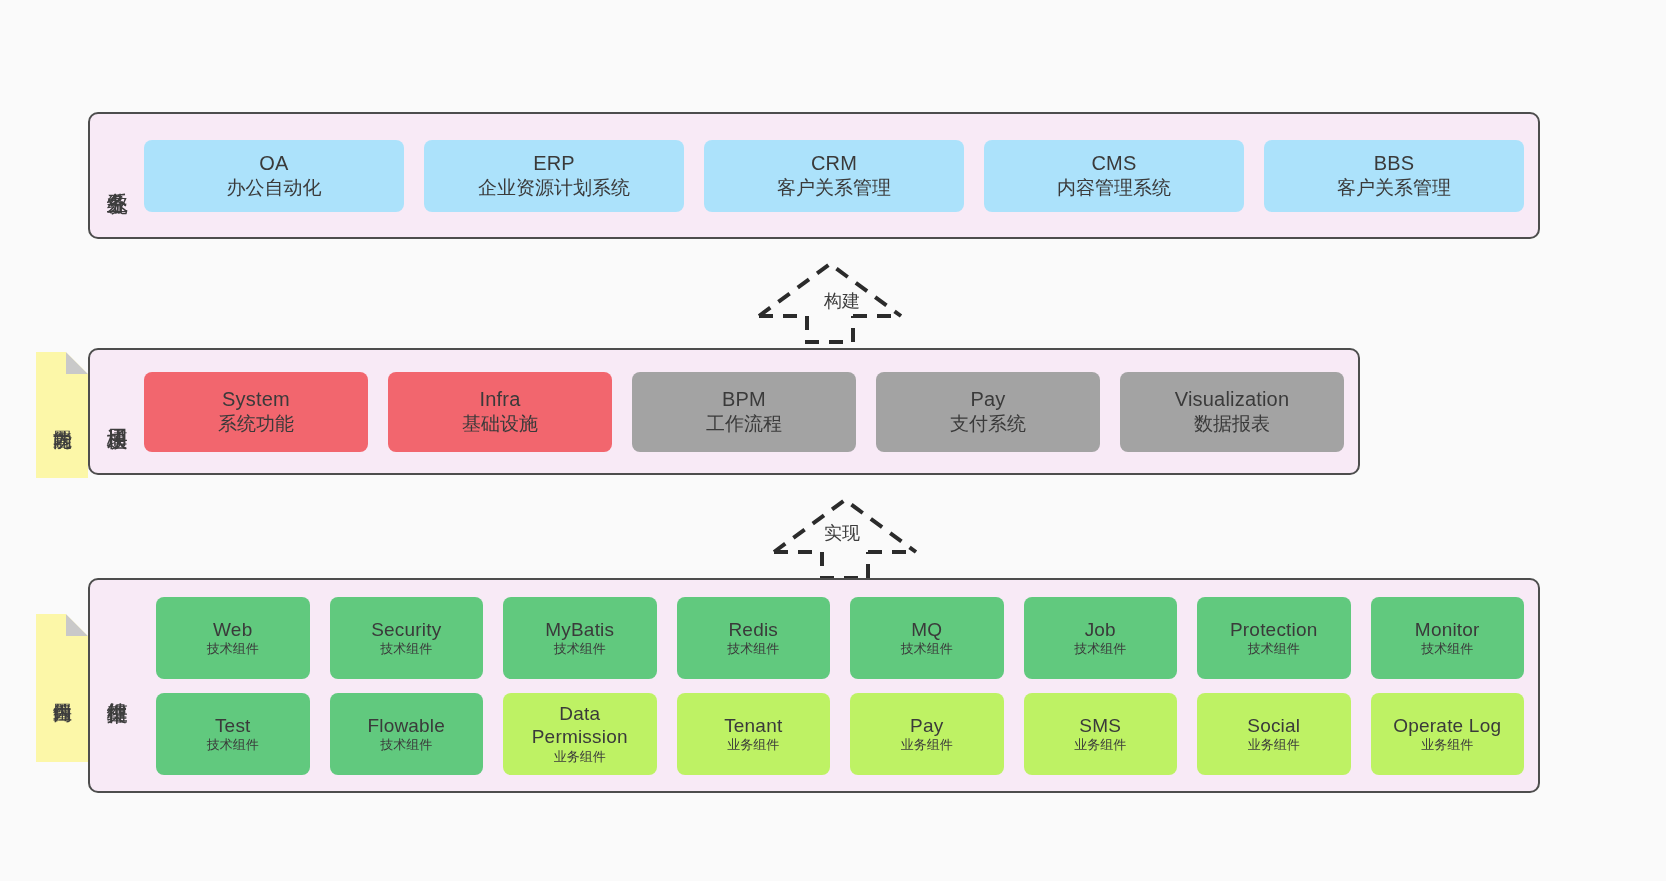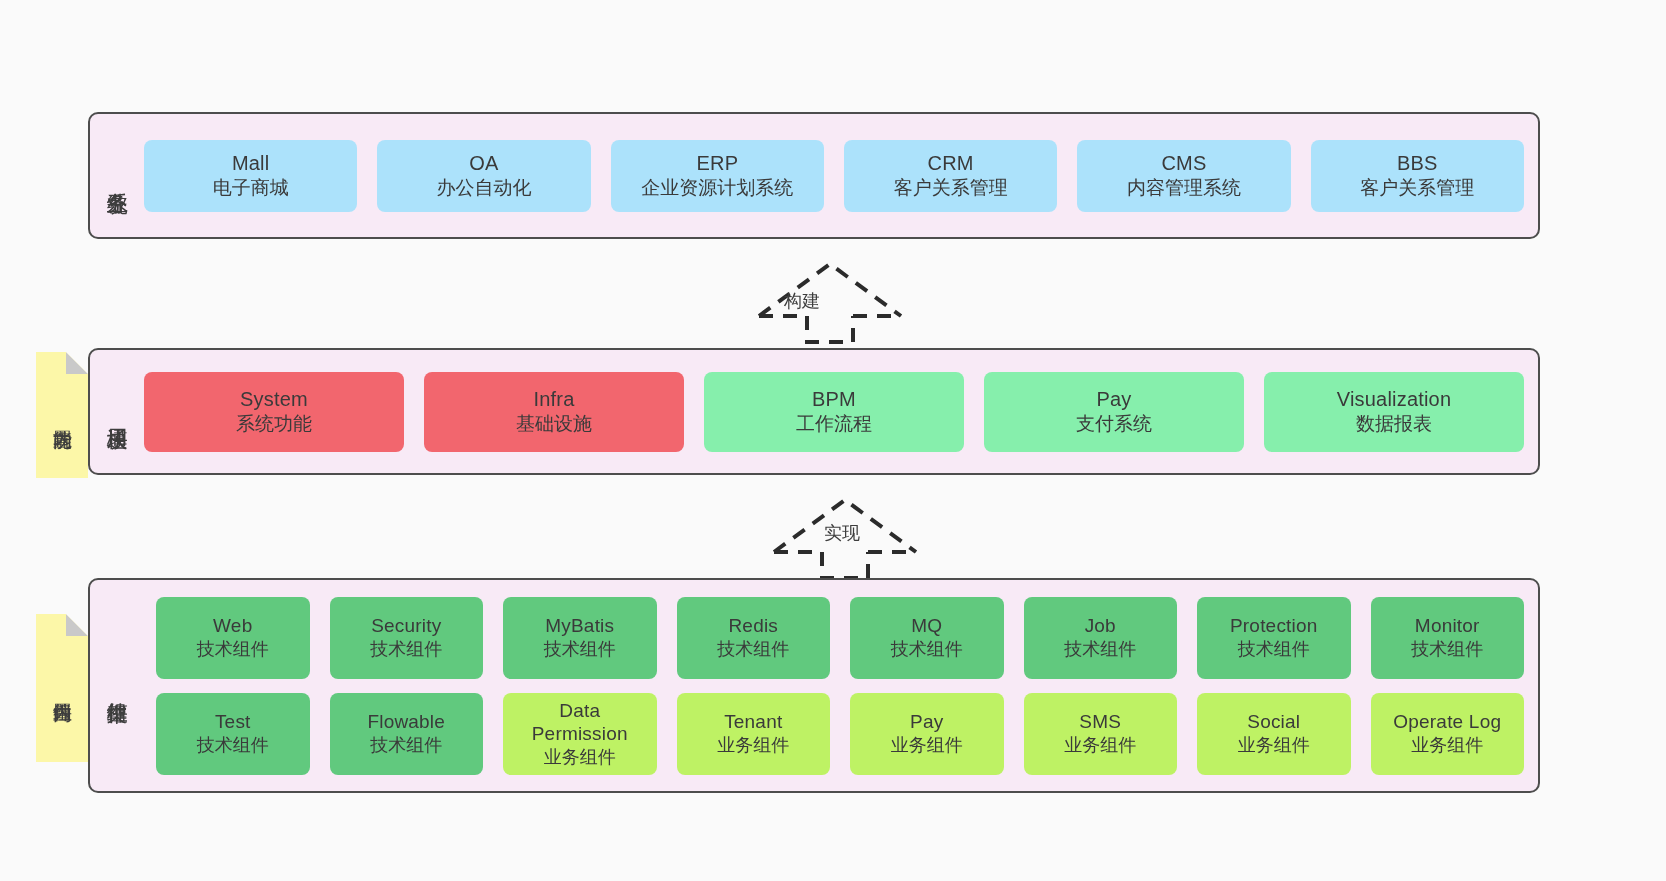--- a/index.html
+++ b/index.html
@@ -85,40 +85,40 @@
   .card .t-en {
     font-size: 20px;
     letter-spacing: 0.2px;
   }
   .card .t-cn {
     font-size: 19px;
   }
 
   .c-blue        { background: #ace2fb; }
   .c-red         { background: #f2666e; }
-  .c-pink        { background: #86efac; }
+  .c-pink        { background: #a3a3a3; }
   .c-green       { background: #61c97e; }
   .c-green-light { background: #bef264; }
 
   
   #layer-business { left: 88px; top: 112px; width: 1452px; height: 127px; }
   #layer-business .card-row { height: 72px; }
   #layer-business .layer-title { width: 54px; font-size: 21px; }
 
   
-  #layer-common { left: 88px; top: 348px; width: 1452px; height: 127px; }
+  #layer-common { left: 88px; top: 348px; width: 1272px; height: 127px; }
   #layer-common .card-row { height: 80px; }
   #layer-common .layer-title { width: 54px; }
 
   
   #layer-framework { left: 88px; top: 578px; width: 1452px; height: 215px; }
   #layer-framework .card-row { height: 82px; padding-left: 12px; }
   #layer-framework .layer-title { width: 54px; }
   #layer-framework .card .t-en { font-size: 19px; }
-  #layer-framework .card .t-cn { font-size: 18px; }
+  #layer-framework .card .t-cn { font-size: 13px; }
 
   
   .note {
     position: absolute;
     background: #fcf7a8;
     box-sizing: border-box;
     display: flex;
     align-items: center;
     justify-content: center;
     font-size: 19px;
@@ -150,37 +150,33 @@
   }
   .arrow-label {
     position: absolute;
     font-size: 18px;
     color: #3d3d3d;
     background: transparent;
     white-space: nowrap;
     user-select: none;
   }
   #arrow-build  { left: 755px; top: 258px;  width: 150px; height: 86px; }
-  #label-build  { left: 784px; top: 289px; }
+  #label-build  { left: 824px; top: 289px; }
   #arrow-impl   { left: 770px; top: 494px;  width: 150px; height: 86px; }
   #label-impl   { left: 824px; top: 521px; }
 </style>
 </head>
 <body>
 
 <div id="canvas">
 
   <div class="layer" id="layer-business">
     <div class="layer-title">业务系统</div>
     <div class="layer-body">
       <div class="card-row">
-        <div class="card c-blue">
-          <span class="t-en">Mall</span>
-          <span class="t-cn">电子商城</span>
-        </div>
         <div class="card c-blue">
           <span class="t-en">OA</span>
           <span class="t-cn">办公自动化</span>
         </div>
         <div class="card c-blue">
           <span class="t-en">ERP</span>
           <span class="t-cn">企业资源计划系统</span>
         </div>
         <div class="card c-blue">
           <span class="t-en">CRM</span>

